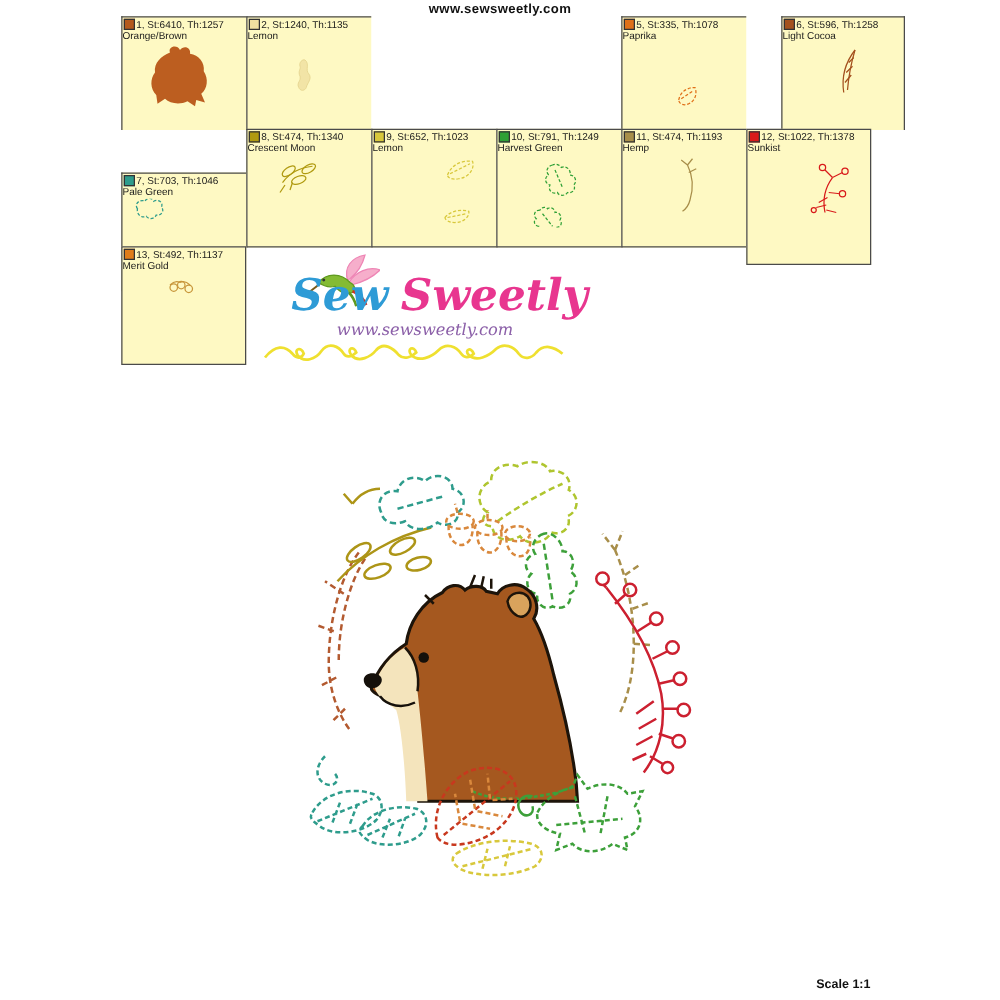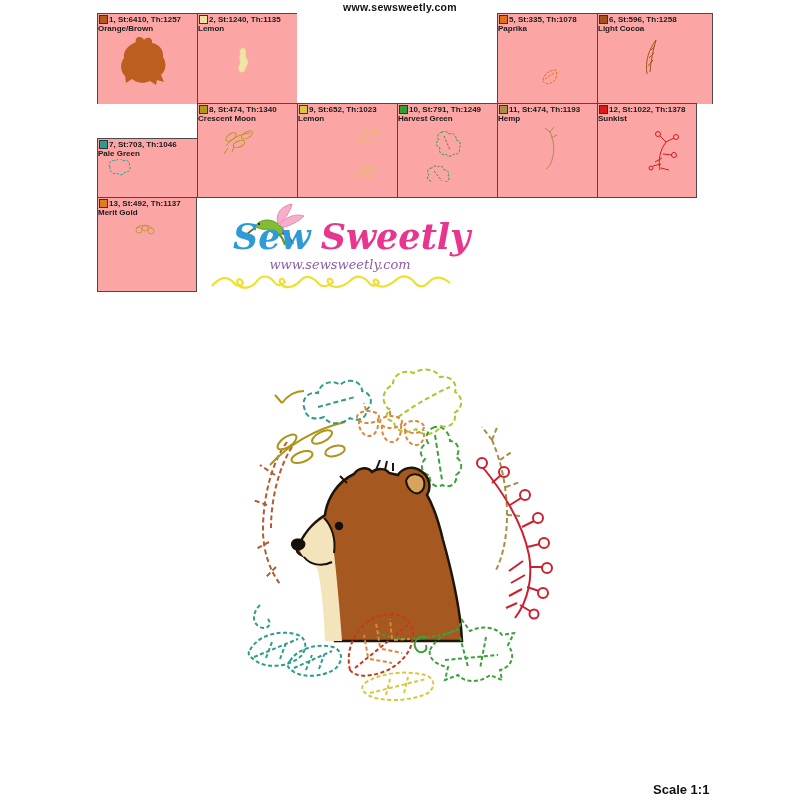--- a/index.html
+++ b/index.html
@@ -1,38 +1,38 @@
 <!DOCTYPE html>
 <html><head>
 <meta charset="utf-8">
 <style>
   html,body{margin:0;padding:0;background:#ffffff;}
   #page{position:relative;width:800px;height:800px;background:#ffffff;overflow:hidden;
         font-family:"Liberation Sans",sans-serif;color:#1a1a1a;}
   .top-url{position:absolute;top:1px;left:0;right:0;text-align:center;
            font-size:10.5px;font-weight:bold;letter-spacing:.3px;color:#111;}
   #grid{position:absolute;left:97px;top:13px;width:601px;height:278px;}
-  .cell{position:absolute;box-sizing:border-box;border-top:1px solid #4a4a4a;border-left:1px solid #4a4a4a;background:#fca5a5;font-weight:bold;}
+  .cell{position:absolute;box-sizing:border-box;border-top:1px solid #4a4a4a;border-left:1px solid #4a4a4a;background:#fef9c3;}
   .cell.br{border-right:1px solid #4a4a4a;}
   .cell.bb{border-bottom:1px solid #4a4a4a;}
   .cell-head{display:flex;align-items:flex-start;padding:1px 0 0 1px;}
   .swatch{width:9px;height:9px;flex:0 0 9px;border:1px solid #333;box-sizing:border-box;margin-right:1px;}
   .cell-label{font-size:8px;line-height:9px;white-space:nowrap;}
   .cell-name{font-size:8px;line-height:9px;margin-top:0;}
   .thumb{position:absolute;left:0;top:20px;}
   
   .logo-words{position:absolute;left:208px;top:216px;width:250px;font-family:"DejaVu Serif",serif;
               font-style:italic;font-weight:bold;font-size:35px;white-space:nowrap;margin-left:25px;}
   .logo-w1{color:#2e9bd6;}
   .logo-w2{color:#e8368f;margin-left:10px;}
   .logo-url{position:absolute;left:232px;top:257px;width:216px;text-align:center;
             font-family:"DejaVu Serif",serif;font-style:italic;font-size:13px;color:#8b5fa8;}
   .footer-info{position:absolute;left:97px;top:786px;width:560px;overflow:hidden;white-space:nowrap;
                font-size:7.5px;color:#222;}
-  .footer-scale{position:absolute;left:653px;top:782px;font-size:13px;font-weight:bold;color:#111;}
+  .footer-scale{position:absolute;left:653px;top:782px;font-size:10px;font-weight:bold;color:#111;}
   svg{display:block;}
 </style>
 </head>
 <body>
 
 <div id="page">
 
   <div class="top-url">www.sewsweetly.com</div>
 
   <div id="grid">
@@ -62,21 +62,21 @@
           <span class="cell-label">5, St:335, Th:1078</span>
         </div>
         <div class="cell-name">Paprika</div>
         <svg class="thumb" width="98" height="58" viewBox="0 0 98 58">
           <g stroke="#e07018" fill="none" stroke-width="1" stroke-dasharray="2.5 1.5">
             <path d="M45,46 c1,-6 6,-10 13,-10 c2,5 0,11 -5,13 c-4,2 -8,0 -8,-3 z"></path>
             <path d="M47,45 l9,-6"></path>
           </g>
         </svg>
       </div>
-      <div class="cell br" style="left: 500px; top: 0px; width: 116px; height: 91px;">
+      <div class="cell br" style="left: 528px; top: 0px; width: 99px; height: 91px;">
         <div class="cell-head">
           <span class="swatch" style="background:#a4511e"></span>
           <span class="cell-label">6, St:596, Th:1258</span>
         </div>
         <div class="cell-name">Light Cocoa</div>
         <svg class="thumb" width="98" height="58" viewBox="0 0 98 58">
           <g stroke="#a4511e" fill="none" stroke-width="1">
             <path d="M58,6 c-7,9 -11,21 -9,34"></path>
             <path d="M58,6 c-3,10 -5,20 -6,32"></path>
             <path d="M53,16 l4,-4 M51,24 l5,-5 M50,32 l5,-6"></path>
@@ -150,21 +150,21 @@
           <span class="cell-label">11, St:474, Th:1193</span>
         </div>
         <div class="cell-name">Hemp</div>
         <svg class="thumb" width="98" height="58" viewBox="0 0 98 58">
           <g stroke="#a88e4a" fill="none" stroke-width="1">
             <path d="M52,8 c4,8 5,18 2,28 c-1,4 -3,7 -6,9"></path>
             <path d="M52,8 l-5,-4 M52,8 l4,-5 M53,14 l6,-3"></path>
           </g>
         </svg>
       </div>
-      <div class="cell br bb" style="left: 500px; top: 90px; width: 100px; height: 95px;">
+      <div class="cell br bb" style="left: 500px; top: 90px; width: 100px; height: 109px;">
         <div class="cell-head">
           <span class="swatch" style="background:#d81a1a"></span>
           <span class="cell-label">12, St:1022, Th:1378</span>
         </div>
         <div class="cell-name">Sunkist</div>
         <svg class="thumb" width="98" height="58" viewBox="0 0 98 58">
           <g stroke="#d81a1a" fill="none" stroke-width="1">
             <path d="M62,46 c-2,-10 0,-20 6,-28"></path>
             <path d="M68,18 l-6,-6"></path>
             <circle cx="60" cy="10" r="2.5"></circle>

